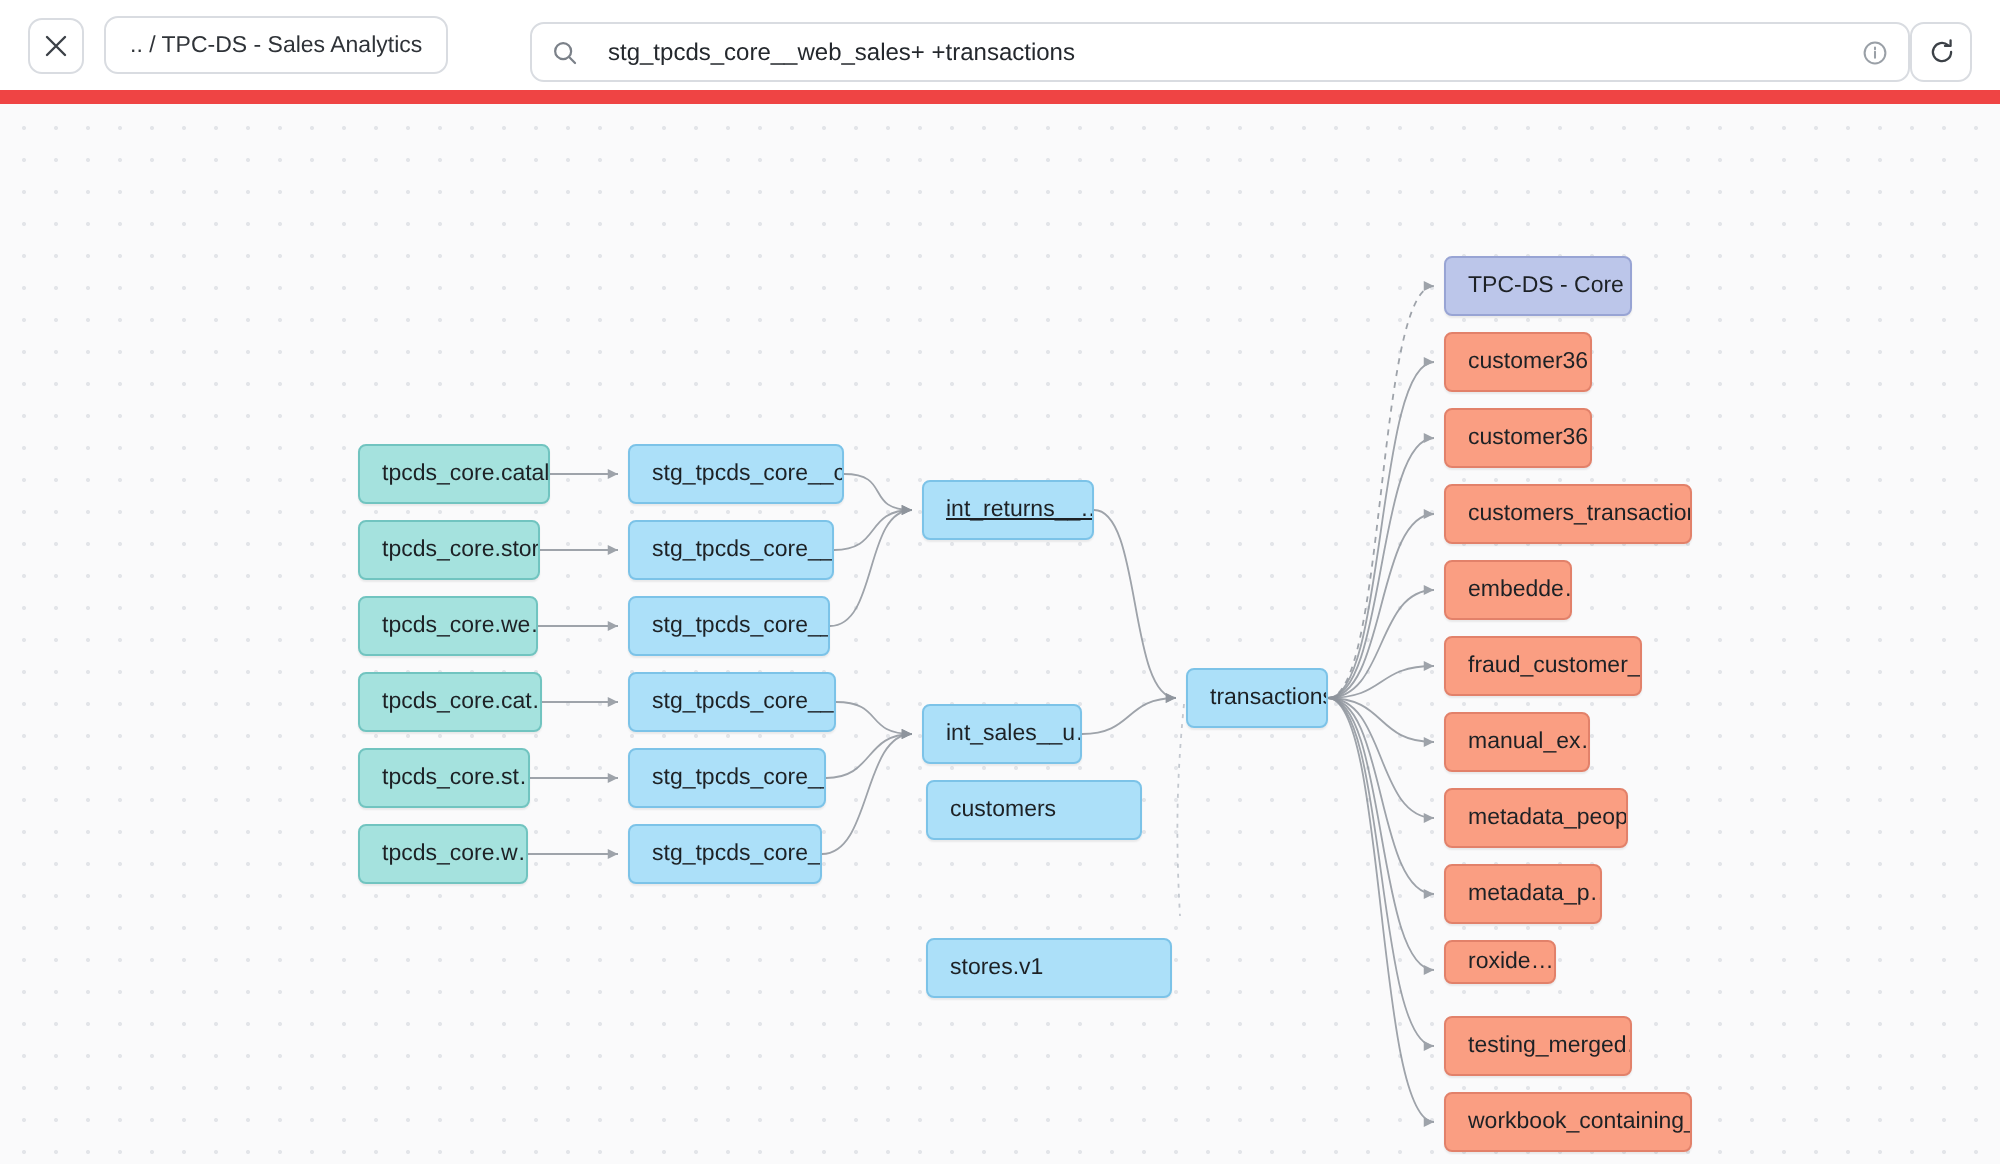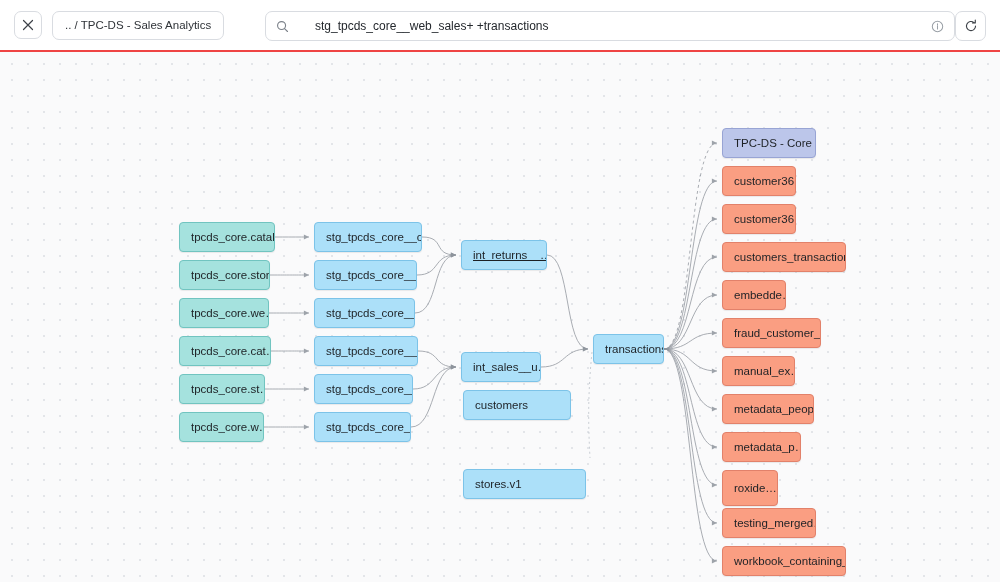--- a/index.html
+++ b/index.html
@@ -9,21 +9,21 @@
     background: #ffffff;
     overflow: hidden;
   }
   #app { position: relative; width: 1000px; height: 582px; }
 
   
   .topbar {
     position: absolute; top: 0; left: 0;
     width: 1000px; height: 52px;
     background: #ffffff;
-    border-bottom: 2px solid #ef4444;
+    border-bottom: 7px solid #ef4444;
     display: flex; align-items: center;
     padding: 0 14px;
     gap: 10px;
     z-index: 20;
   }
   .icon-btn {
     width: 28px; height: 28px;
     border: 1px solid #d9dce1;
     border-radius: 7px;
     background: #fff;
@@ -46,21 +46,21 @@
   }
   .search-wrap {
     position: absolute;
     left: 265px; top: 11px;
     width: 690px; height: 30px;
     border: 1px solid #d9dce1;
     border-radius: 7px;
     background: #fff;
     display: flex; align-items: center;
     padding: 0 10px;
-    gap: 26px;
+    gap: 15px;
   }
   .search-value {
     flex: 1;
     font-size: 12px;
     color: #24282d;
     border: none; outline: none;
     background: transparent;
     font-family: "Liberation Sans", sans-serif;
   }
   .refresh-btn {
@@ -253,21 +253,21 @@
         </div>
         <div class="node orange" style="left: 722px; top: 304px; width: 73px; height: 30px;">
           <span>manual_ex…</span>
         </div>
         <div class="node orange" style="left: 722px; top: 342px; width: 92px; height: 30px;">
           <span>metadata_peop…</span>
         </div>
         <div class="node orange" style="left: 722px; top: 380px; width: 79px; height: 30px;">
           <span>metadata_p…</span>
         </div>
-        <div class="node orange" style="left: 722px; top: 418px; width: 56px; height: 36px;">
+        <div class="node orange" style="left: 722px; top: 418px; width: 56px; height: 22px;">
           <span>roxide…</span>
         </div>
         <div class="node orange" style="left: 722px; top: 456px; width: 94px; height: 30px;">
           <span>testing_merged…</span>
         </div>
         <div class="node orange" style="left: 722px; top: 494px; width: 124px; height: 30px;">
           <span>workbook_containing_…</span>
         </div>
       </div>
   </div>

